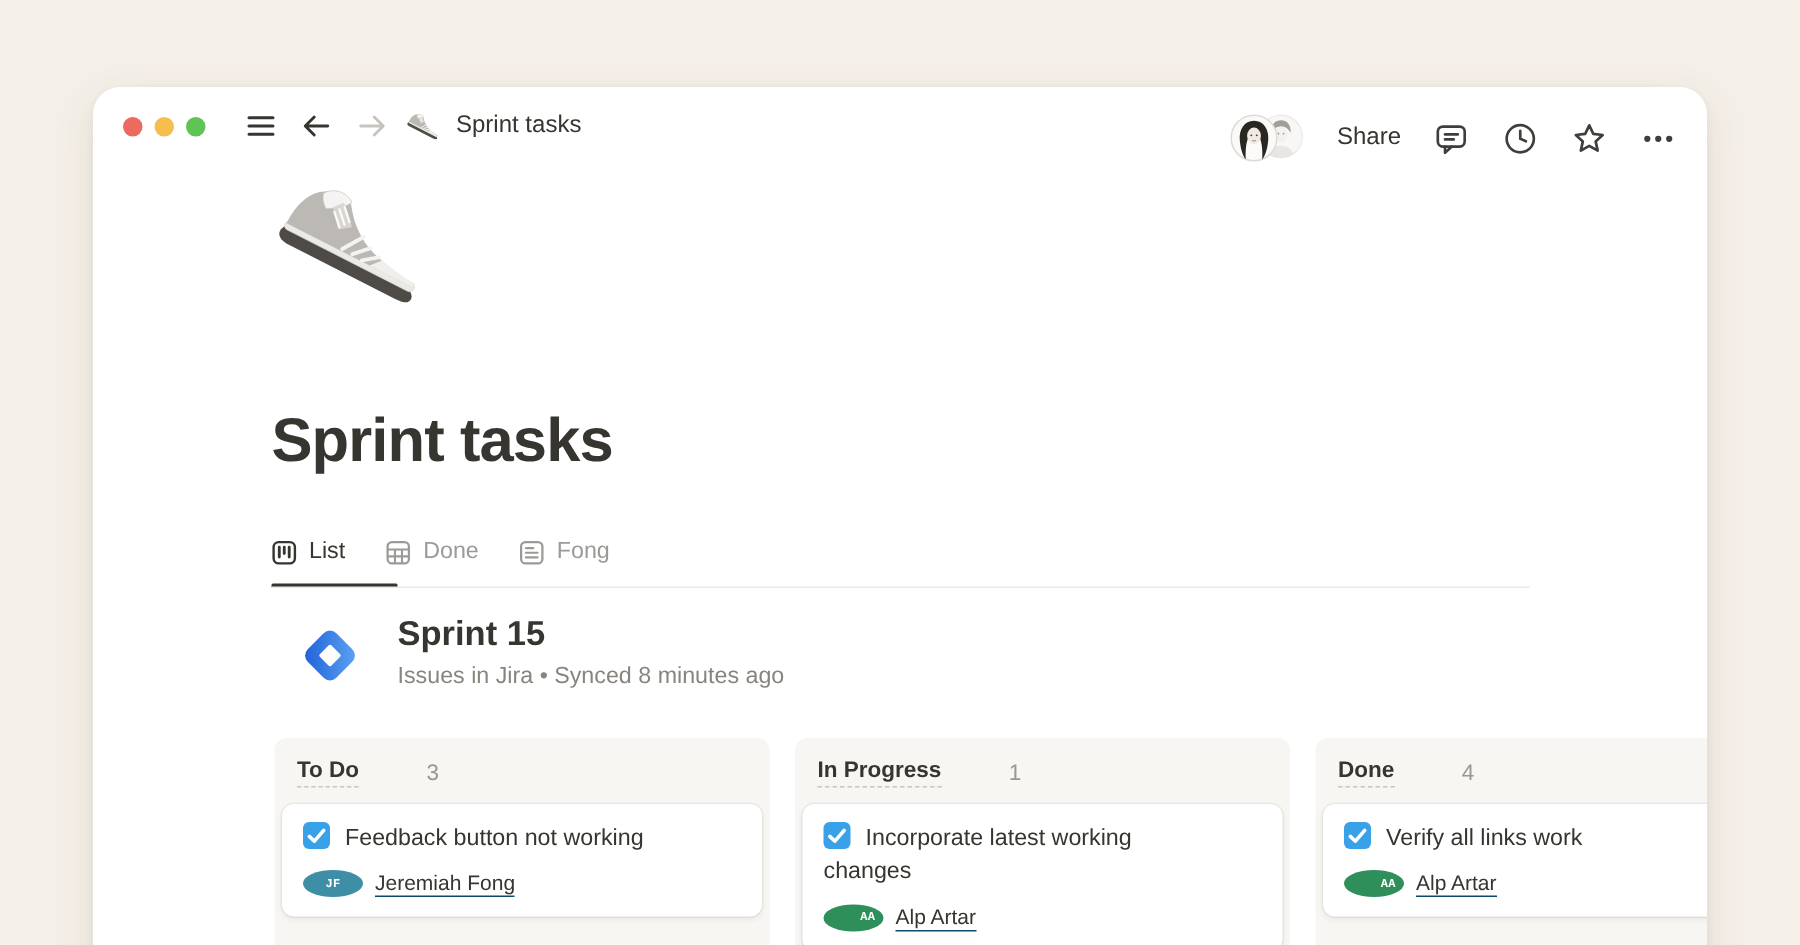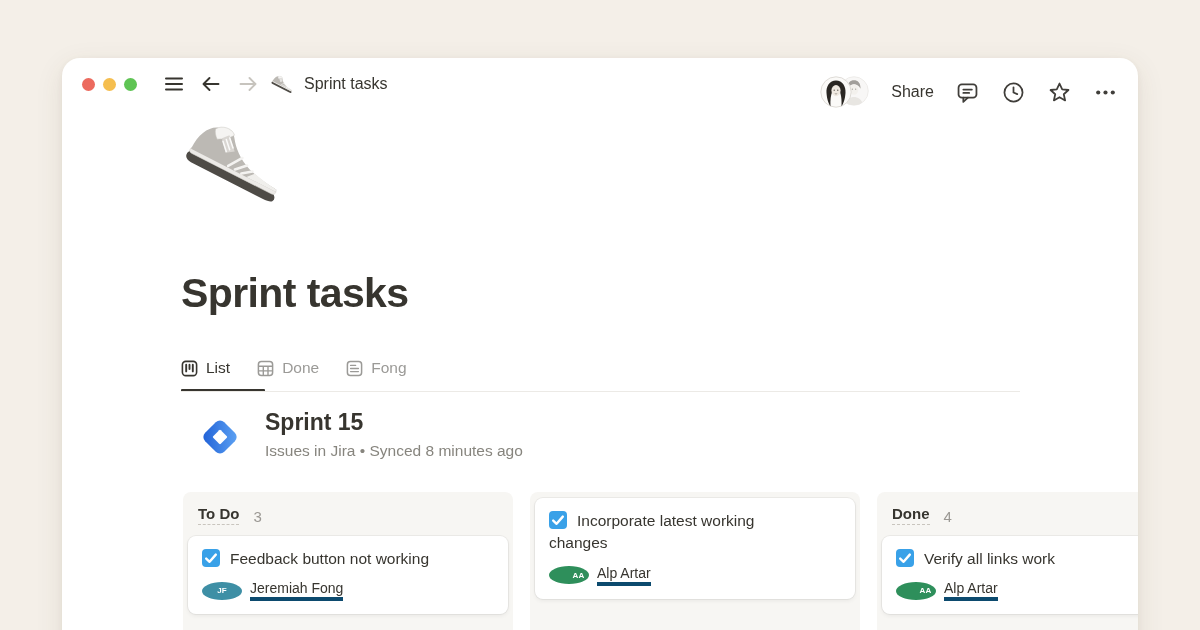--- a/index.html
+++ b/index.html
@@ -44,40 +44,40 @@
   .tab-underline { position:absolute; left:119px; top:331px; width:84px; height:3px; background:#37352F; border-radius:1px; }
   .views-divider { position:absolute; left:119px; top:333px; width:839px; height:1px; background:#ECEAE6; }
 
   .jira-block { position:absolute; left:130px; top:351px; display:flex; gap:17px; align-items:flex-start; }
   .jira-text .db-title { font-size:23px; font-weight:700; color:#37352F; line-height:1.2; cursor:pointer; }
   .jira-text .db-sub { margin-top:5px; font-size:15.5px; color:#87857E; }
 
   
   .board { position:absolute; left:121px; top:434px; display:flex; gap:17px; width:max-content; }
   .column { width:330px; background:#F7F6F3; border-radius:8px; padding:4px; height:215px; }
-  .col-header { display:flex; align-items:flex-end; padding:9px 10px 9px 11px; cursor:pointer; }
+  .col-header { display:flex; align-items:center; padding:9px 10px 9px 11px; cursor:pointer;gap:31px; }
   .col-name { font-size:15px; font-weight:600; color:#37352F; border-bottom:1px dashed #C9C5BE; padding-bottom:2px; }
   .col-count { font-size:15px; color:#9B9893; margin-left:14px; }
   .card {
     background:#fff; border-radius:8px; margin:2px 1px 20px;
     padding:12px 14px 13px; cursor:pointer;
     box-shadow:0 0 0 1px rgba(15,15,15,0.05), 0 2px 4px rgba(15,15,15,0.06);
   }
   .card-title { font-size:15.5px; font-weight:500; color:#37352F; line-height:1.45; max-width:262px; }
   .checkbox {
     display:inline-block; width:18px; height:18px; border-radius:4px;
     background:#39A1E8; vertical-align:-3px; margin-right:10px; cursor:pointer;
   }
   .assignee { display:flex; align-items:center; gap:8px; margin-top:10px; }
   .av-chip {
     width:40px; height:18px; border-radius:50%; color:#fff; font-size:8px; font-weight:700;
-    display:flex; align-items:center; justify-content:center; letter-spacing:0.2px; flex:0 0 auto;
+    display:flex; align-items:center; justify-content:center; letter-spacing:0.2px; flex:0 0 auto;font-family:Liberation Mono, monospace;
   }
   .av-teal { background:#3E8FA5; } .av-green { background:#2E8F5B;padding-left:19px; }
-  .assignee-name { font-size:14px; color:#37352F; border-bottom:4px solid #0c4a6e; padding-bottom:1px; cursor:pointer; }
+  .assignee-name { font-size:14px; color:#37352F; border-bottom:1px solid #0c4a6e; padding-bottom:1px; cursor:pointer; }
   .card-peek {
     background:#fff; border-radius:8px 8px 0 0; margin:0 1px; height:10px;
     box-shadow:0 0 0 1px rgba(15,15,15,0.05);
   }
   svg { display:block; }
 </style>
 </head>
 <body>
 
 <svg width="0" height="0" style="position:absolute">
@@ -259,20 +259,24 @@
           </div>
           <div class="assignee">
             <span class="av-chip av-teal">JF</span>
             <span class="assignee-name">Jeremiah Fong</span>
           </div>
         </div>
         <div class="card-peek"></div>
       </div>
 
       <div class="column">
+        <div class="col-header">
+          <span class="col-name">In Progress</span>
+          <span class="col-count">1</span>
+        </div>
         <div class="card">
           <div class="card-title">
             <span class="checkbox">
               <svg width="18" height="18" viewBox="0 0 18 18">
                   <path d="M4.2,9.6 L7.6,12.8 L13.8,5.6" stroke="#fff" stroke-width="2.4" fill="none" stroke-linecap="round" stroke-linejoin="round"></path>
                 </svg>
             </span><span>Incorporate latest working changes</span>
           </div>
           <div class="assignee">
             <span class="av-chip av-green">AA</span>

